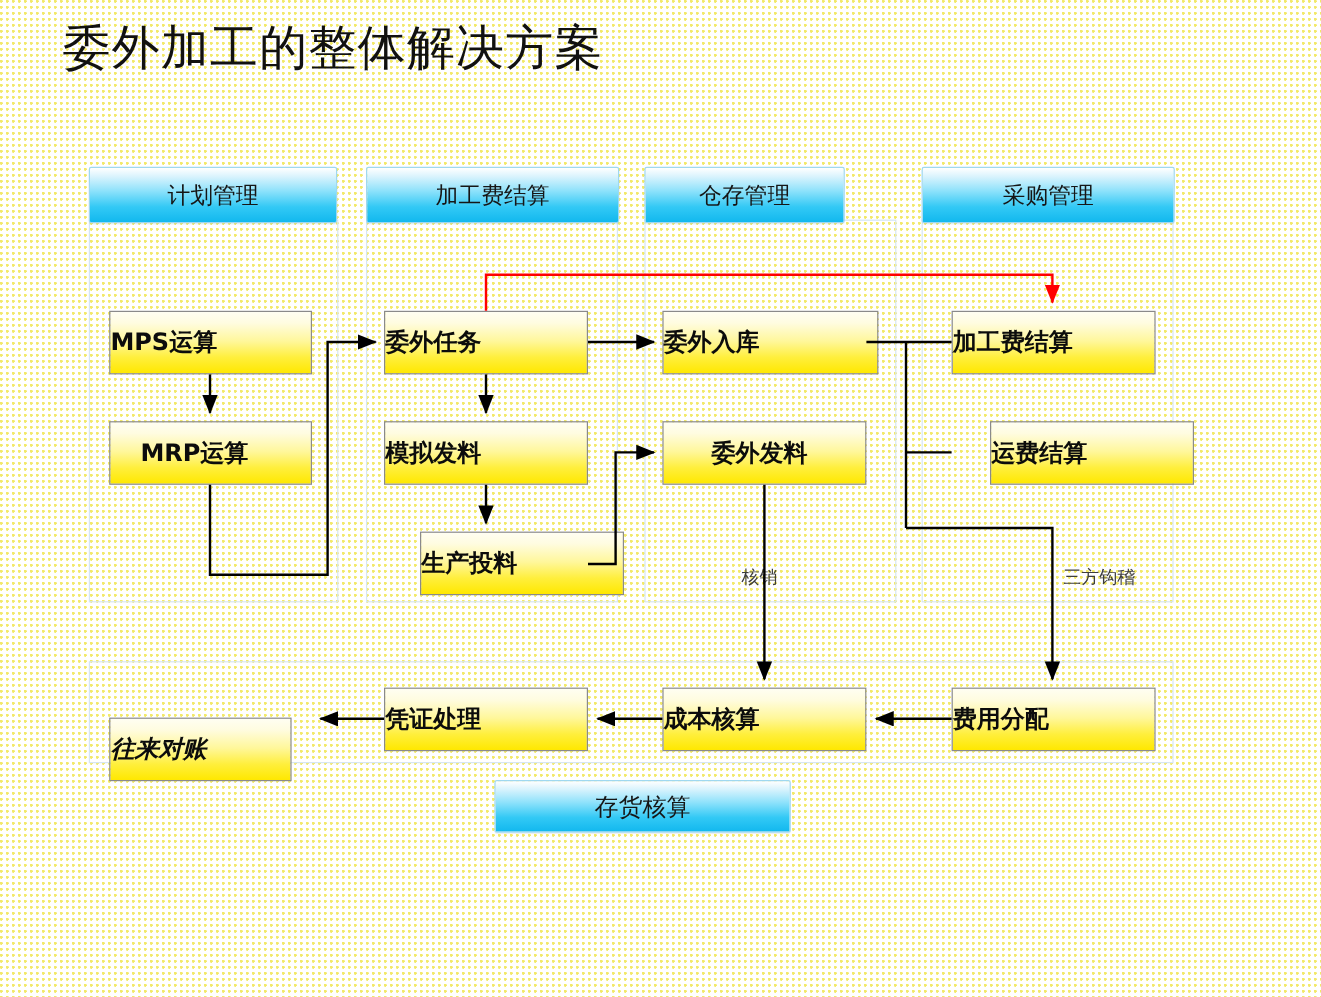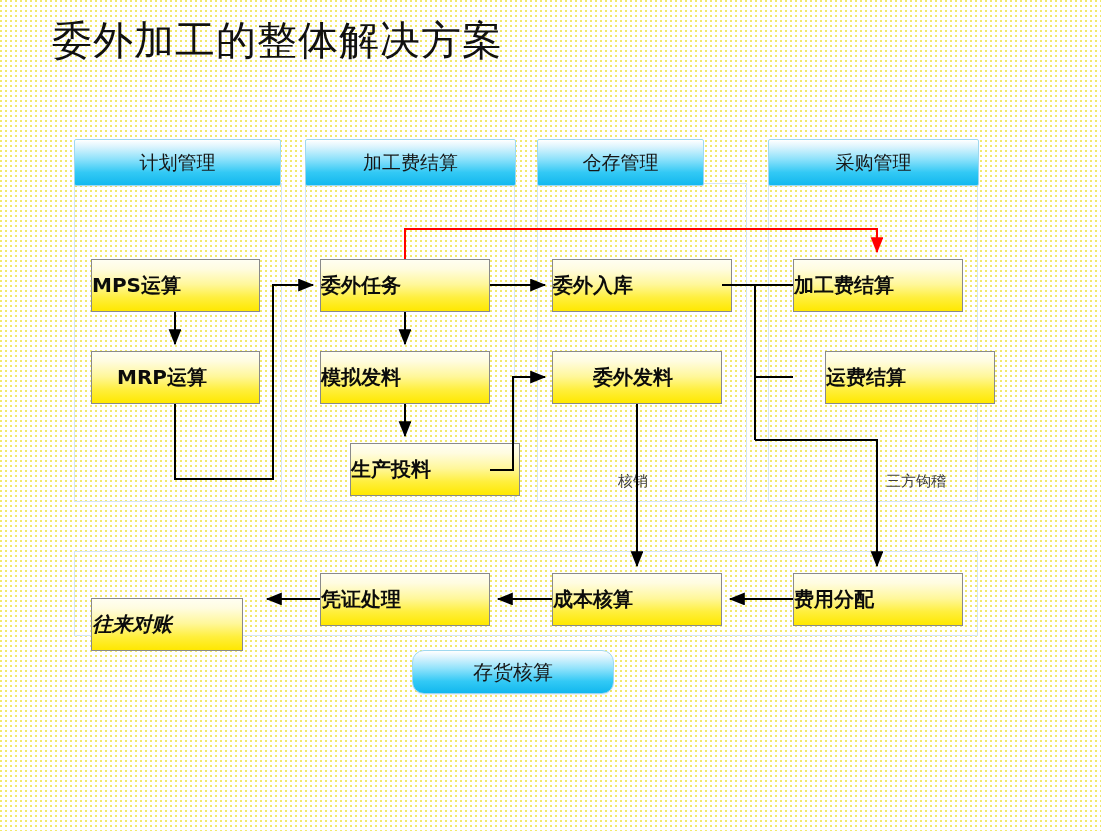--- a/index.html
+++ b/index.html
@@ -159,21 +159,21 @@
 <div class="ybox" style="left:320px; top:573px; width:170px; height:53px;">
   <span>凭证处理</span>
 </div>
 <div class="ybox" style="left:552px; top:573px; width:170px; height:53px;">
   <span>成本核算</span>
 </div>
 <div class="ybox" style="left:793px; top:573px; width:170px; height:53px;">
   <span>费用分配</span>
 </div>
 
-<div class="blue-box" style="left:412px; top:650px; width:202px; height:44px; font-size:20px;border-radius:12px;">
+<div class="blue-box" style="left:412px; top:650px; width:247px; height:44px; font-size:20px;">
   <span>存货核算</span>
 </div>
 
 <div class="edge-label" style="left:618px; top:472px;">
   <span>核销</span>
 </div>
 <div class="edge-label" style="left:886px; top:472px;">
   <span>三方钩稽</span>
 </div>
 

